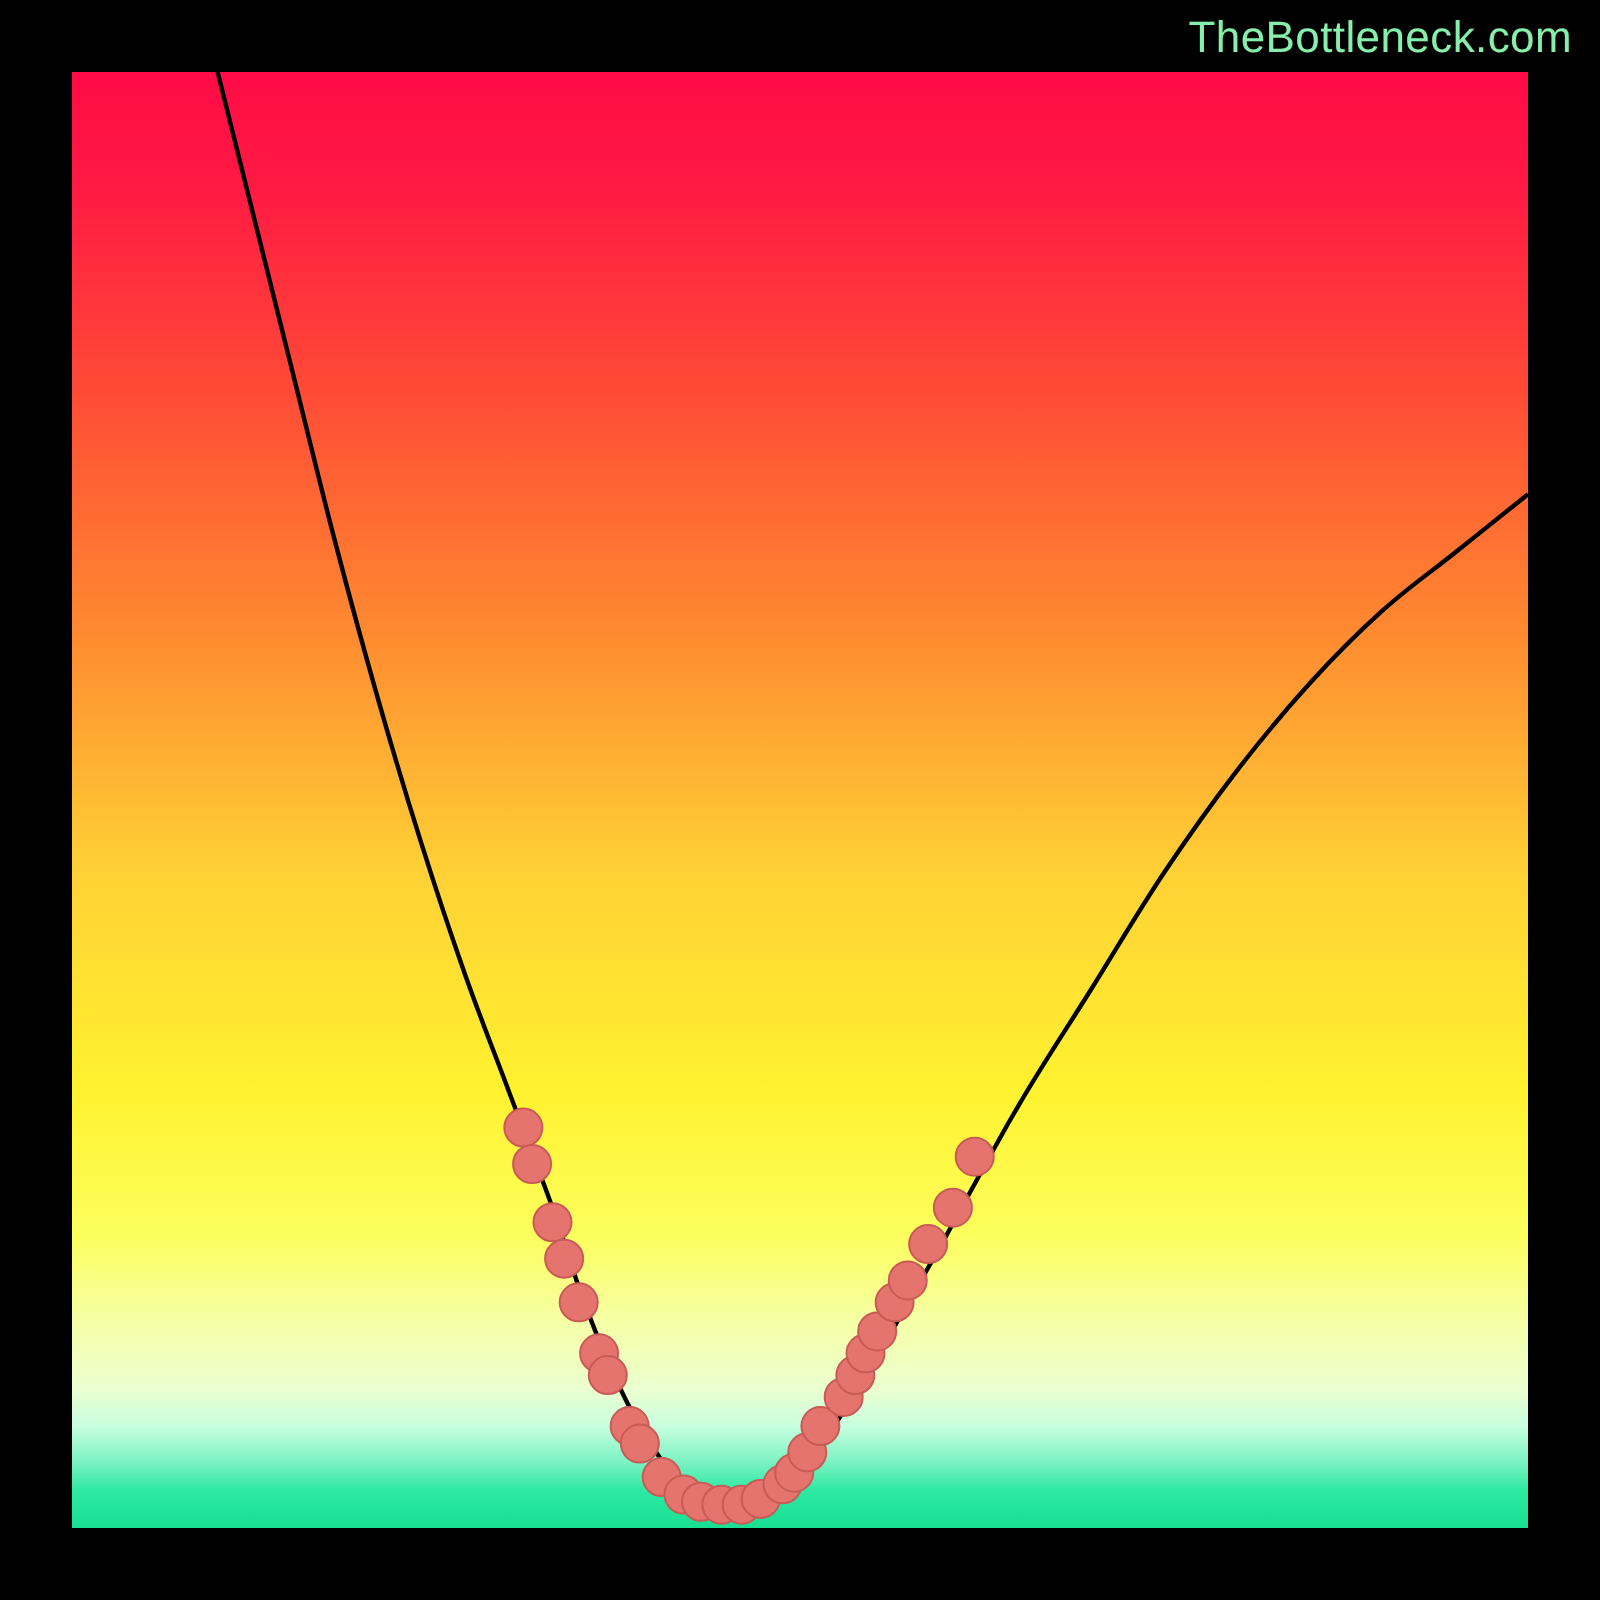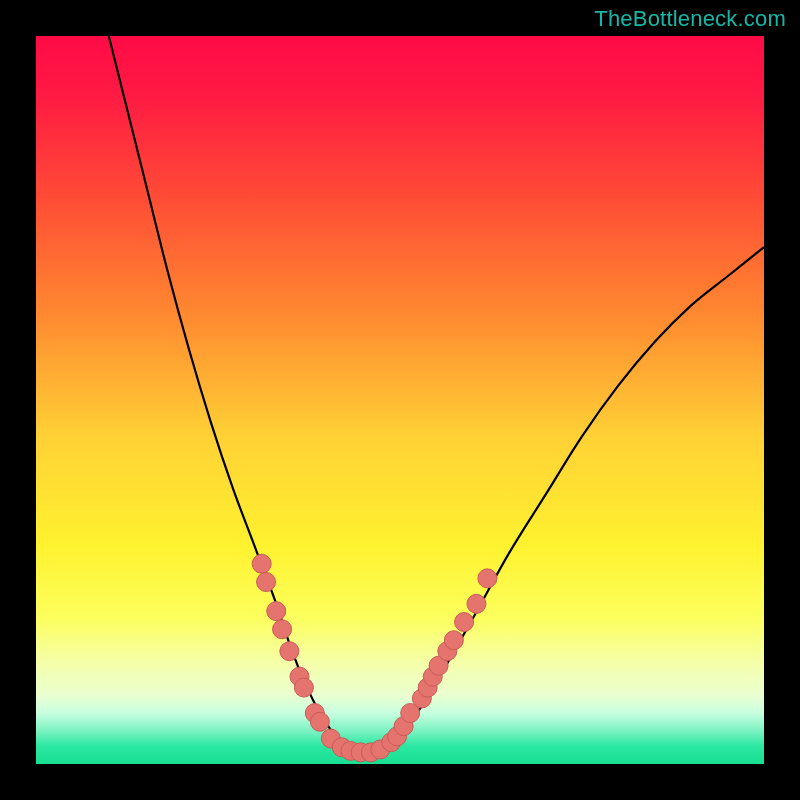--- a/index.html
+++ b/index.html
@@ -25,21 +25,21 @@
     overflow: hidden;
   }
   .gradient {
     position: absolute;
     inset: 0;
   }
   .watermark {
     position: absolute;
     top: 6px;
     right: 14px;
-    color: #14b8a6;
+    color: #86efac;
     font-size: 22px;
     font-weight: 500;
     letter-spacing: 0.2px;
   }
   svg {
     position: absolute;
     inset: 0;
   }
 </style>
 </head>

